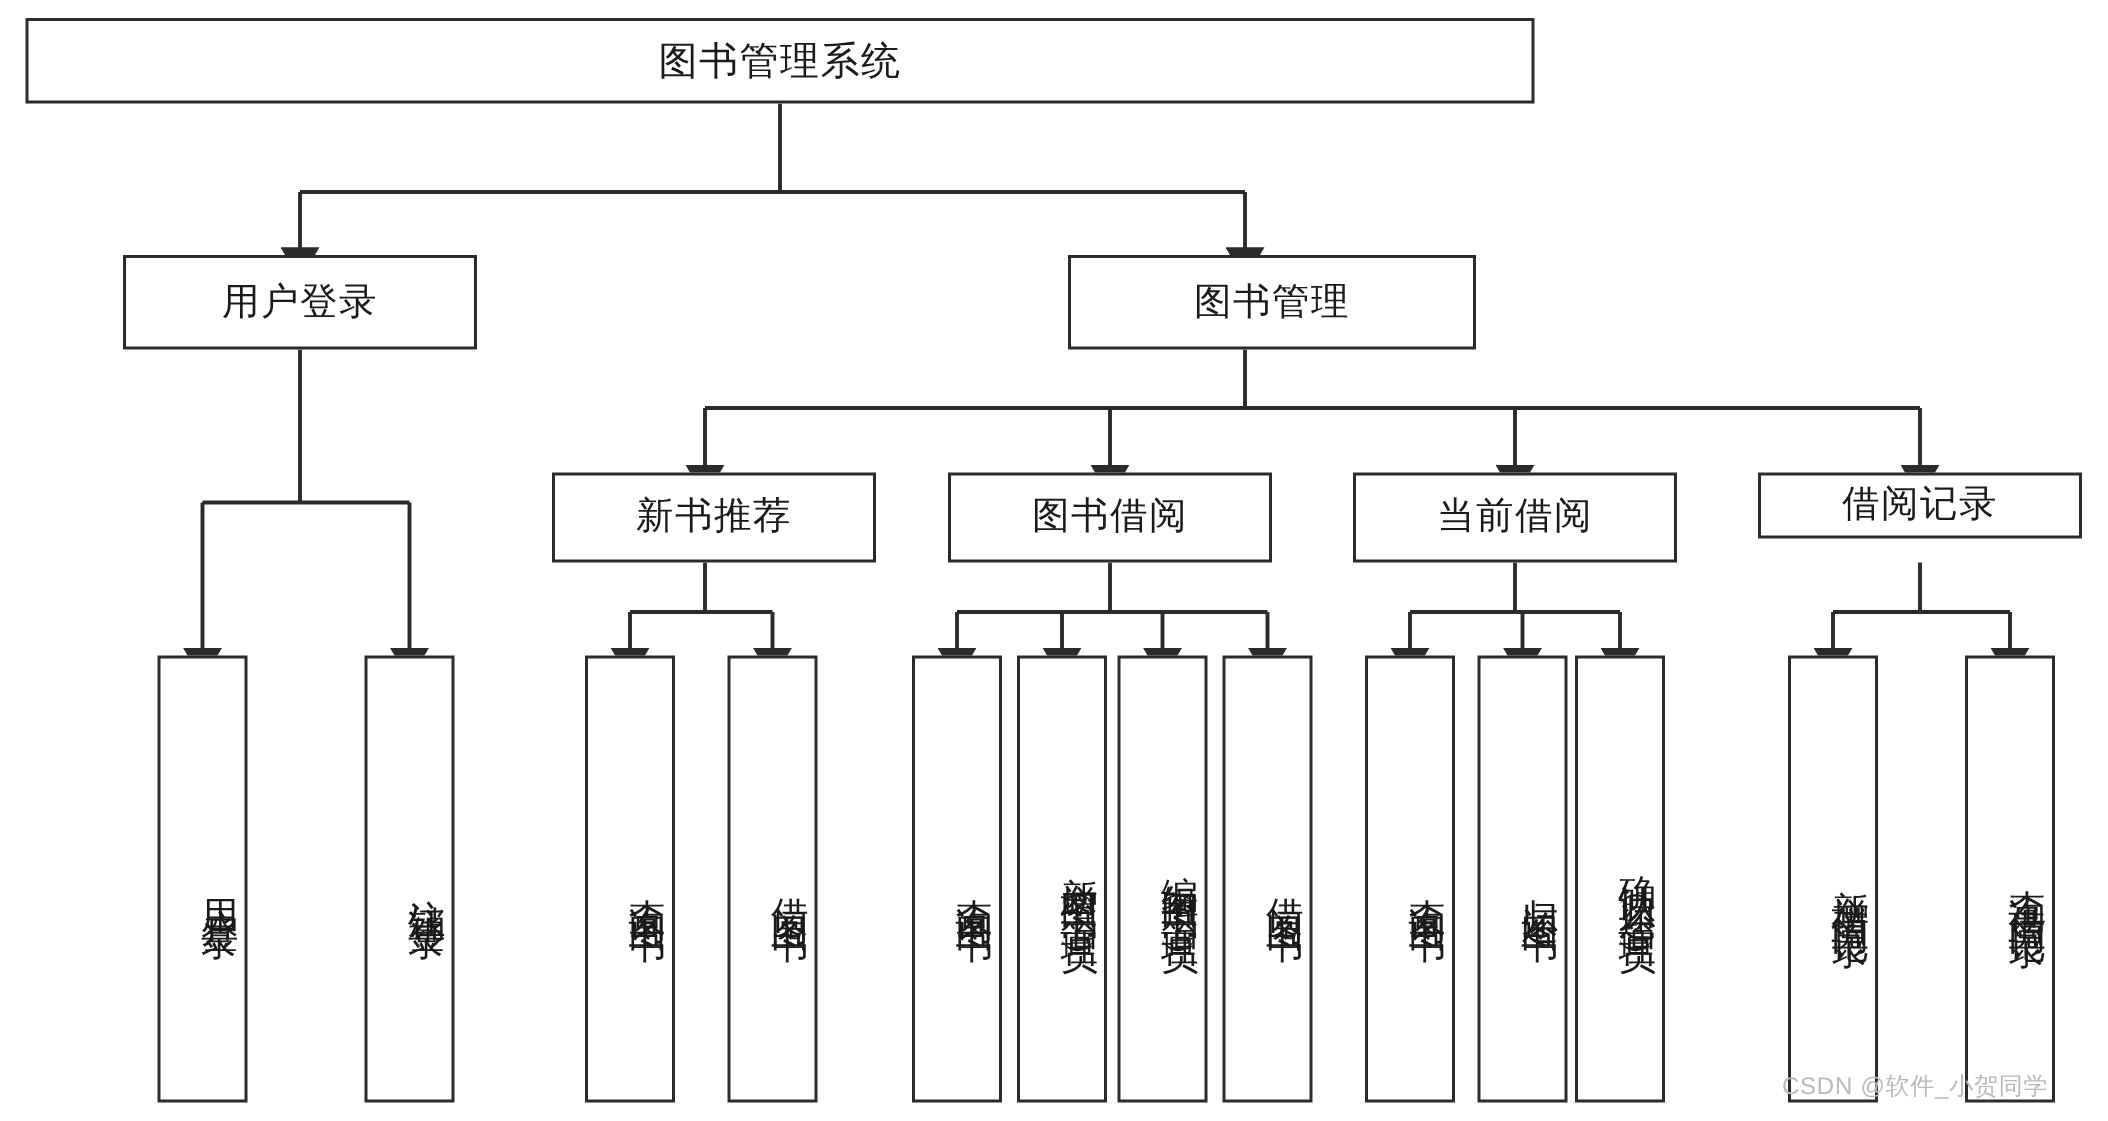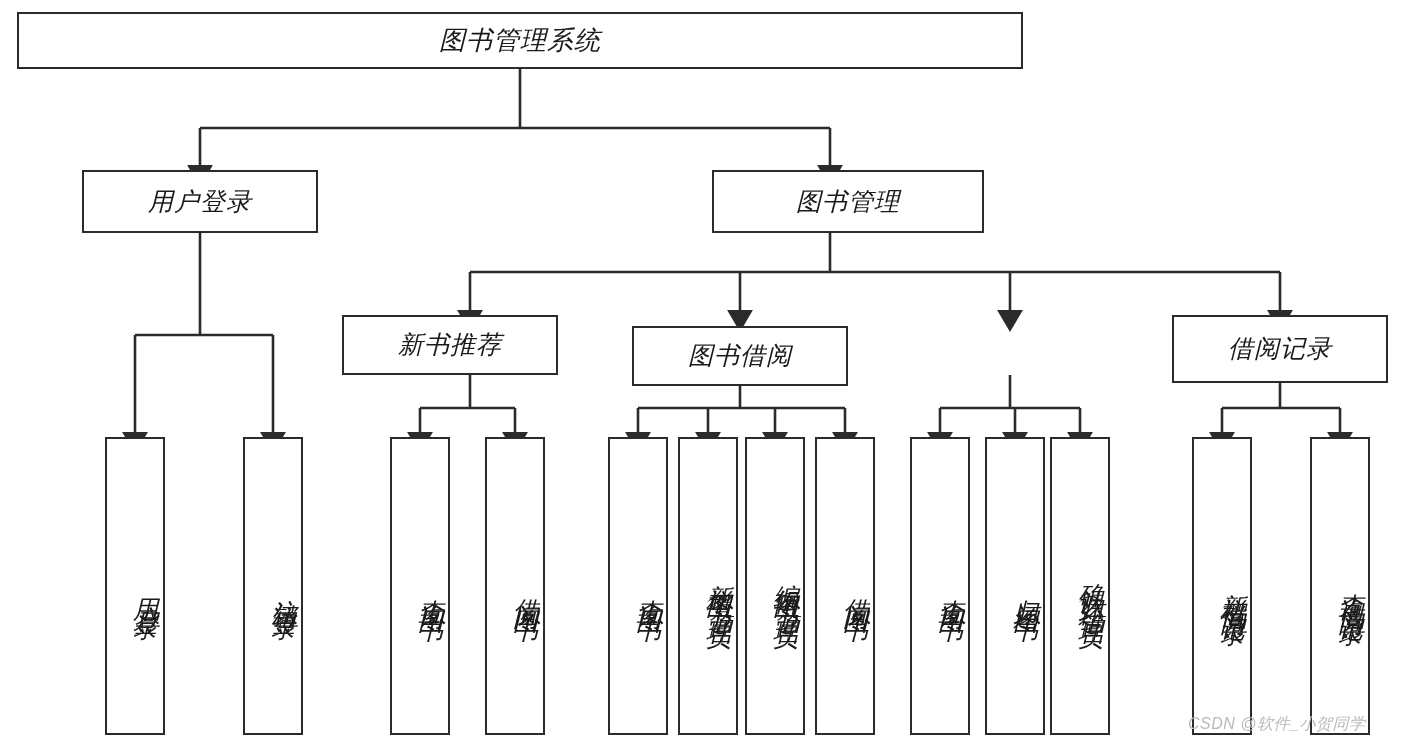--- a/index.html
+++ b/index.html
@@ -6,21 +6,20 @@
   body{
     font-family:"Liberation Sans","DejaVu Sans",sans-serif;
     -webkit-font-smoothing:antialiased;
   }
   #canvas{
     position:relative;
     width:1405px;
     height:747px;
     background:#ffffff;
     overflow:hidden;
-    font-style:italic;
   }
   svg#edges{
     position:absolute;
     left:0; top:0;
     width:1405px; height:747px;
     pointer-events:none;
   }
   .node{
     position:absolute;
     box-sizing:border-box;
@@ -114,27 +113,30 @@
     <span class="txt">图书管理系统</span>
   </div>
 
   <div class="node h" style="left: 82px; top: 170px; width: 236px; height: 63px;">
     <span class="txt">用户登录</span>
   </div>
   <div class="node h" style="left: 712px; top: 170px; width: 272px; height: 63px;">
     <span class="txt">图书管理</span>
   </div>
 
-  <div class="node h" style="left: 342px; top: 315px; width: 216px; height: 60px;">
+  <div class="node h" style="left: 368px; top: 315px; width: 216px; height: 60px;">
     <span class="txt">新书推荐</span>
   </div>
-  <div class="node h" style="left: 632px; top: 326px; width: 216px; height: 60px;">
+  <div class="node h" style="left: 632px; top: 315px; width: 216px; height: 60px;">
     <span class="txt">图书借阅</span>
   </div>
-  <div class="node h" style="left: 1172px; top: 315px; width: 216px; height: 68px;">
+  <div class="node h" style="left: 902px; top: 315px; width: 216px; height: 60px;">
+    <span class="txt">当前借阅</span>
+  </div>
+  <div class="node h" style="left: 1172px; top: 315px; width: 216px; height: 44px;">
     <span class="txt">借阅记录</span>
   </div>
 
   <div class="node v" style="left: 105px; top: 437px; width: 60px; height: 298px;">
     <span class="txt">用户登录</span>
   </div>
   <div class="node v" style="left: 243px; top: 437px; width: 60px; height: 298px;">
     <span class="txt">注销登录</span>
   </div>
 

